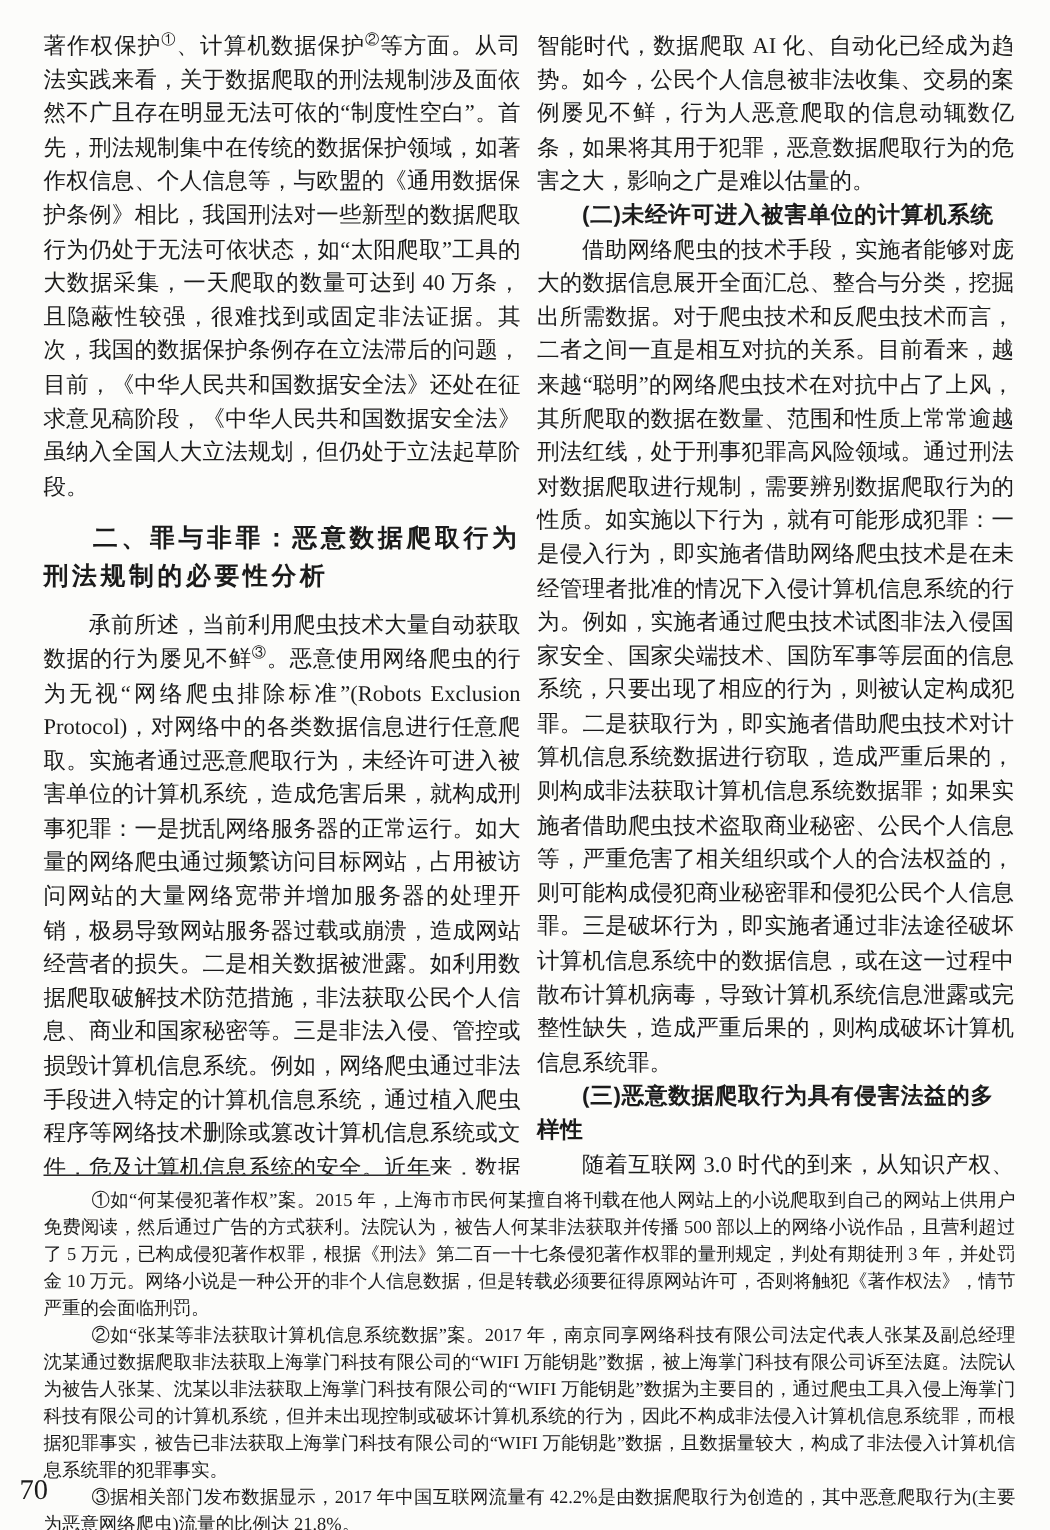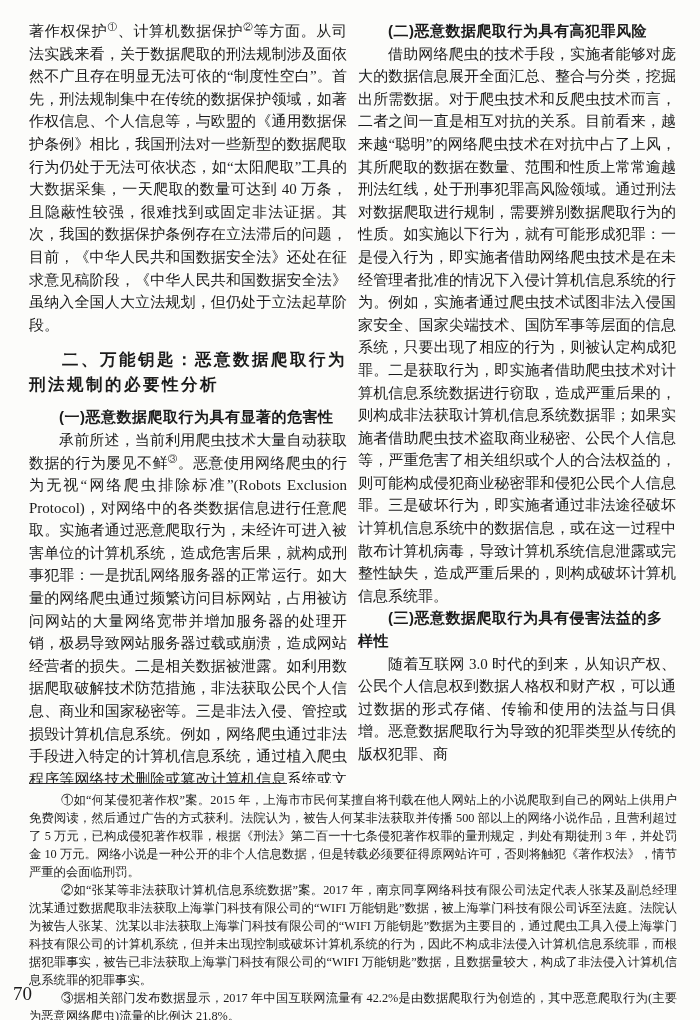--- a/index.html
+++ b/index.html
@@ -86,30 +86,30 @@
   }
 </style>
 </head>
 <body>
 
 <div class="page">
 
   <div class="col left">
     <p class="body"><span>著作权保护</span><sup class="fnref">①</sup><span>、计算机数据保护</span><sup class="fnref">②</sup><span>等方面。从司法实践来看，关于数据爬取的刑法规制涉及面依然不广且存在明显无法可依的“制度性空白”。首先，刑法规制集中在传统的数据保护领域，如著作权信息、个人信息等，与欧盟的《通用数据保护条例》相比，我国刑法对一些新型的数据爬取行为仍处于无法可依状态，如“太阳爬取”工具的大数据采集，一天爬取的数量可达到 40 万条，且隐蔽性较强，很难找到或固定非法证据。其次，我国的数据保护条例存在立法滞后的问题，目前，《中华人民共和国数据安全法》还处在征求意见稿阶段，《中华人民共和国数据安全法》虽纳入全国人大立法规划，但仍处于立法起草阶段。</span></p>
 
-    <h2 class="section-heading">二、万能钥匙：恶意数据爬取行为刑法规制的必要性分析</h2>
+    <h2 class="section-heading">二、罪与非罪：恶意数据爬取行为刑法规制的必要性分析</h2>
 
-    <h3 class="sub-heading">(一)恶意数据爬取行为具有显著的危害性</h3>
 
     <p class="body indent"><span>承前所述，当前利用爬虫技术大量自动获取数据的行为屡见不鲜</span><sup class="fnref">③</sup><span>。恶意使用网络爬虫的行为无视“网络爬虫排除标准”(Robots Exclusion Protocol)，对网络中的各类数据信息进行任意爬取。实施者通过恶意爬取行为，未经许可进入被害单位的计算机系统，造成危害后果，就构成刑事犯罪：一是扰乱网络服务器的正常运行。如大量的网络爬虫通过频繁访问目标网站，占用被访问网站的大量网络宽带并增加服务器的处理开销，极易导致网站服务器过载或崩溃，造成网站经营者的损失。二是相关数据被泄露。如利用数据爬取破解技术防范措施，非法获取公民个人信息、商业和国家秘密等。三是非法入侵、管控或损毁计算机信息系统。例如，网络爬虫通过非法手段进入特定的计算机信息系统，通过植入爬虫程序等网络技术删除或篡改计算机信息系统或文件，危及计算机信息系统的安全。近年来，数据爬取技术逐步迭代更新，特别是在人工</span></p>
   </div>
 
   <div class="col right">
+    <p class="body">智能时代，数据爬取 AI 化、自动化已经成为趋势。如今，公民个人信息被非法收集、交易的案例屡见不鲜，行为人恶意爬取的信息动辄数亿条，如果将其用于犯罪，恶意数据爬取行为的危害之大，影响之广是难以估量的。</p>
 
-    <h3 class="sub-heading">(二)恶意数据爬取行为具有高犯罪风险</h3>
+    <h3 class="sub-heading">(二)未经许可进入被害单位的计算机系统</h3>
 
     <p class="body indent">借助网络爬虫的技术手段，实施者能够对庞大的数据信息展开全面汇总、整合与分类，挖掘出所需数据。对于爬虫技术和反爬虫技术而言，二者之间一直是相互对抗的关系。目前看来，越来越“聪明”的网络爬虫技术在对抗中占了上风，其所爬取的数据在数量、范围和性质上常常逾越刑法红线，处于刑事犯罪高风险领域。通过刑法对数据爬取进行规制，需要辨别数据爬取行为的性质。如实施以下行为，就有可能形成犯罪：一是侵入行为，即实施者借助网络爬虫技术是在未经管理者批准的情况下入侵计算机信息系统的行为。例如，实施者通过爬虫技术试图非法入侵国家安全、国家尖端技术、国防军事等层面的信息系统，只要出现了相应的行为，则被认定构成犯罪。二是获取行为，即实施者借助爬虫技术对计算机信息系统数据进行窃取，造成严重后果的，则构成非法获取计算机信息系统数据罪；如果实施者借助爬虫技术盗取商业秘密、公民个人信息等，严重危害了相关组织或个人的合法权益的，则可能构成侵犯商业秘密罪和侵犯公民个人信息罪。三是破坏行为，即实施者通过非法途径破坏计算机信息系统中的数据信息，或在这一过程中散布计算机病毒，导致计算机系统信息泄露或完整性缺失，造成严重后果的，则构成破坏计算机信息系统罪。</p>
 
     <h3 class="sub-heading">(三)恶意数据爬取行为具有侵害法益的多样性</h3>
 
     <p class="body indent">随着互联网 3.0 时代的到来，从知识产权、公民个人信息权到数据人格权和财产权，可以通过数据的形式存储、传输和使用的法益与日俱增。恶意数据爬取行为导致的犯罪类型从传统的版权犯罪、商</p>
   </div>
 
   <div class="footnotes">
     <div class="fn-rule"></div>

